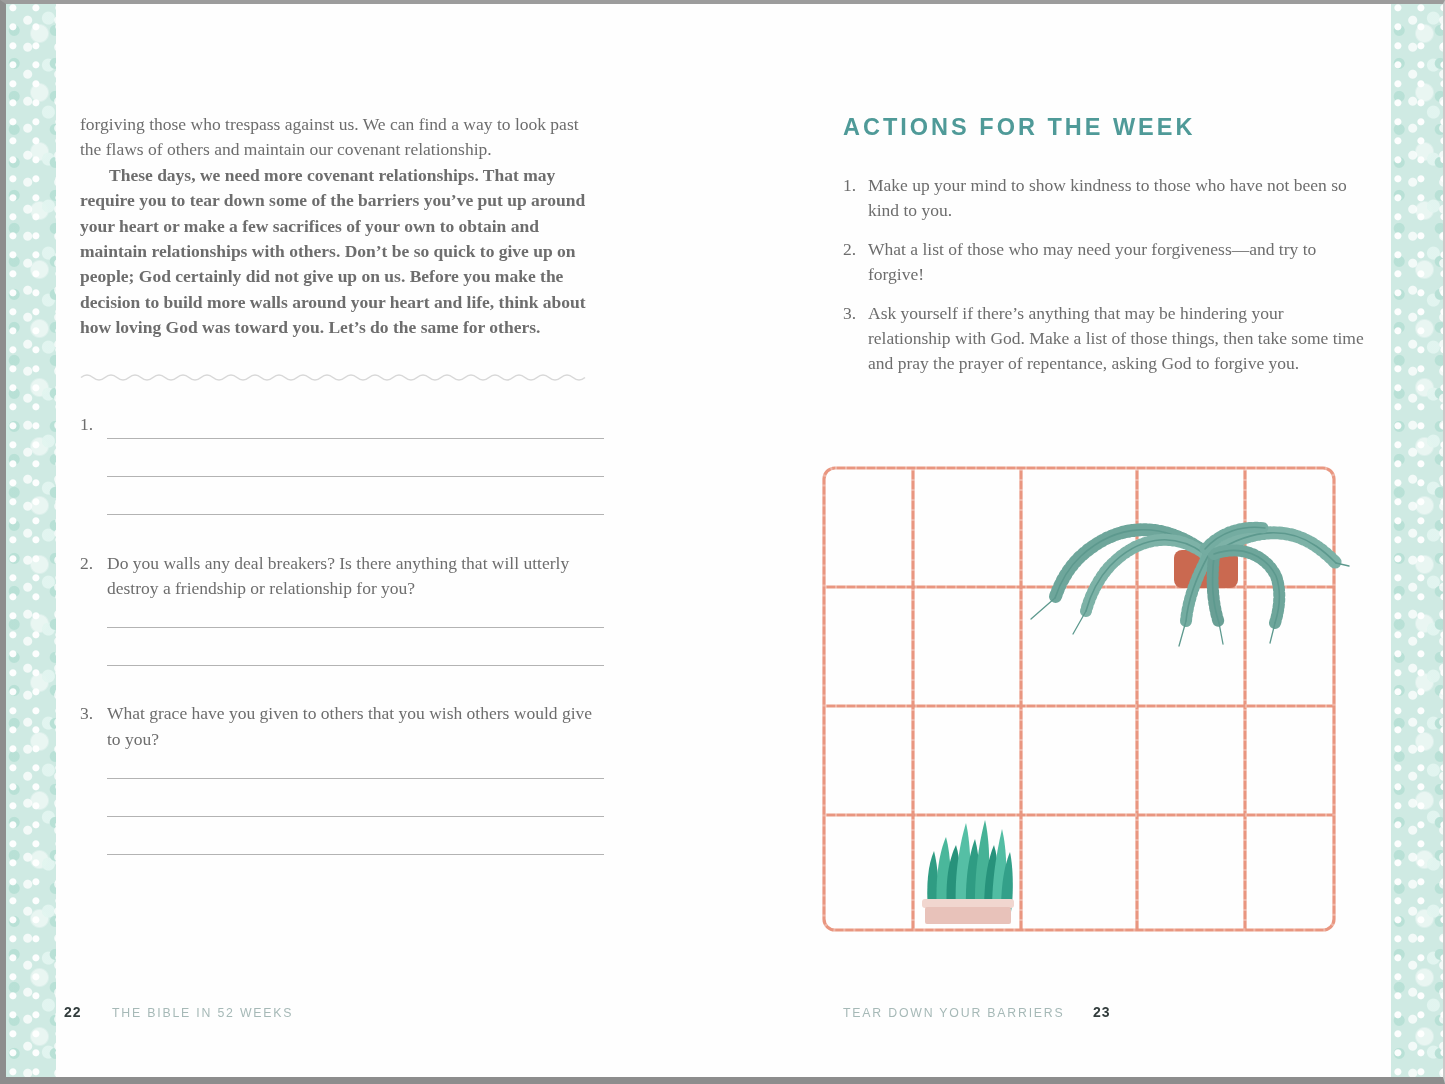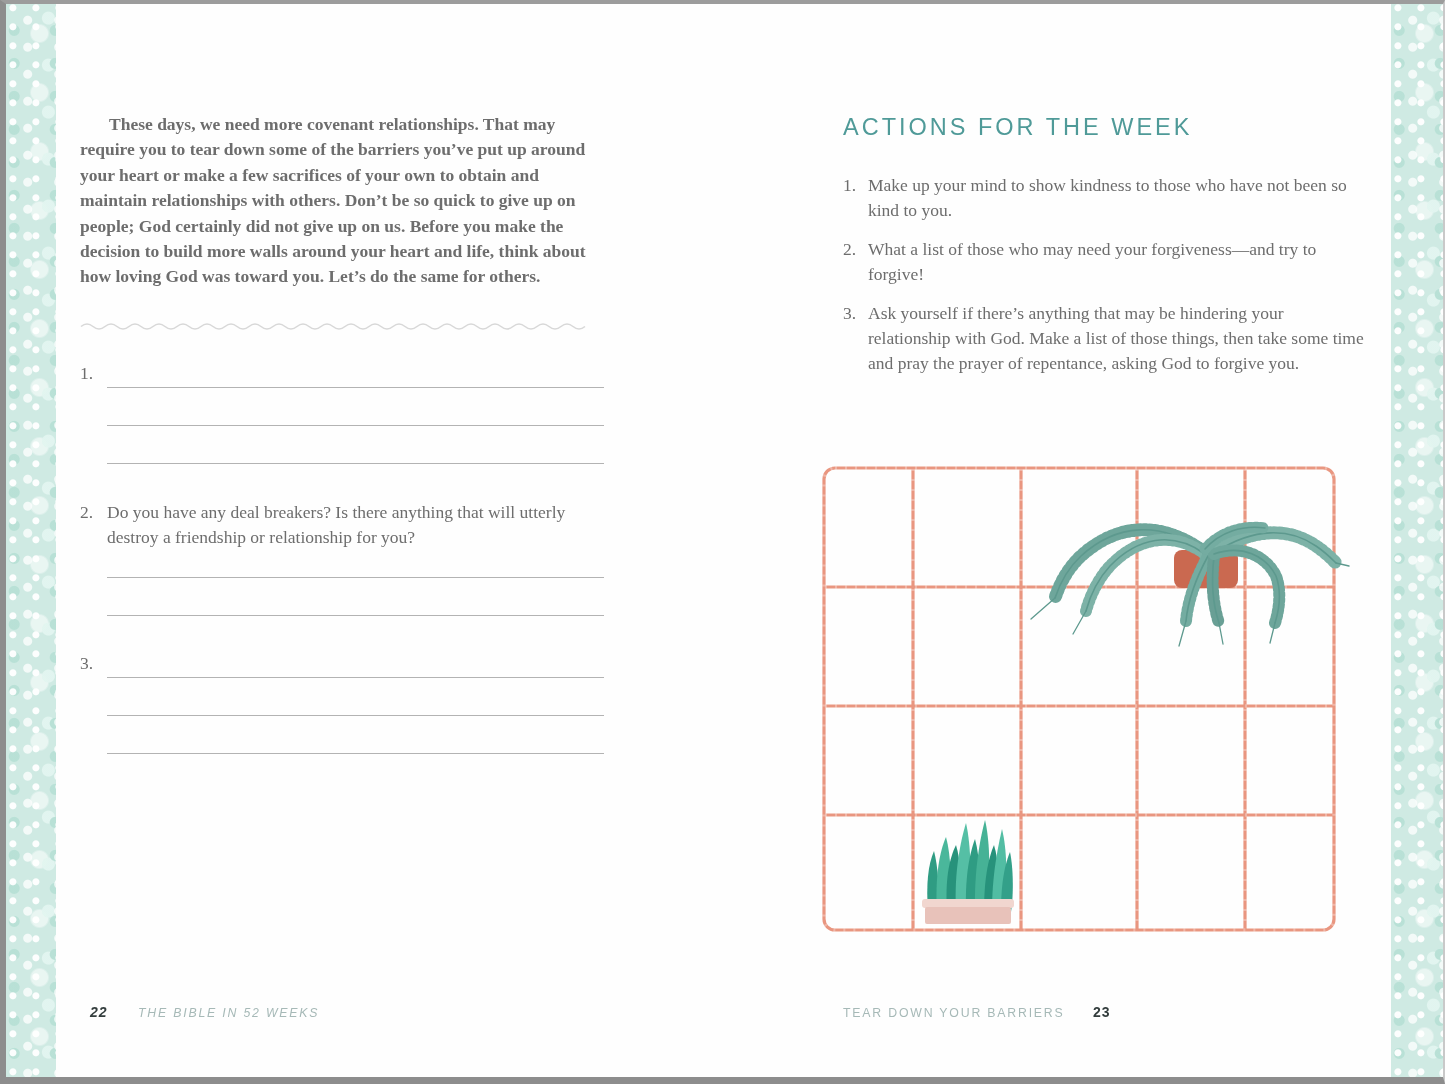--- a/index.html
+++ b/index.html
@@ -31,77 +31,79 @@
   .body{font-size:17.5px;line-height:25.4px;margin:0;color:#6d6d6d;}
   .indent{text-indent:29px;font-weight:bold;}
 
   .wave{display:block;margin:30px 0 0 0;}
 
   .section{
     font-family:"Liberation Sans","DejaVu Sans",sans-serif;
     font-weight:300;font-size:23.5px;line-height:28px;letter-spacing:3px;
     color:#4f9a98;margin:17px 0 0 0;
   }
-  .rightcol .section{margin:3px 0 0 0;}
+  .rightcol .section{margin:3px 0 0 0;font-weight:bold;}
 
   ol.plist{margin:30px 0 0 0;padding:0;list-style:none;}
   .rightcol ol.plist{margin-top:32px;}
   ol.plist li{position:relative;padding-left:27px;font-size:17.5px;line-height:25.4px;}
   .rightcol ol.plist li{padding-left:25px;margin-bottom:13px;}
   .leftcol li.q2{margin-top:36px;}
   .leftcol li.q3{margin-top:35px;}
   .num{position:absolute;left:0;top:0;}
 
   .ans{height:37px;border-bottom:1px solid #b3b3b3;}
   .ans-first{height:26px;border-bottom:1px solid #b3b3b3;}
 
   .footer{
     position:absolute;top:999px;
     font-family:"Liberation Sans","DejaVu Sans",sans-serif;
   }
-  .footer-left{left:84px;font-style:italic;}
+  .footer-left{left:58px;}
   .footer-right{left:837px;width:521px;text-align:left;}
   .pagenum{font-weight:700;font-size:14px;letter-spacing:1px;color:#333d3d;}
   .runtitle{font-size:12.3px;letter-spacing:1.8px;color:#a6b9b7;}
   .footer-left .runtitle{margin-left:26px;}
   .footer-right .pagenum{margin-left:24px;}
 
   .grid-illo{position:absolute;left:816px;top:462px;overflow:visible;}
 </style>
 </head>
 <body>
 
 <div class="sheet">
 
   <div class="band band-left"></div>
   <div class="band band-right"></div>
 
   <div class="col leftcol">
+    <p class="body">forgiving those who trespass against us. We can find a way to look past the flaws of others and maintain our covenant relationship.</p>
     <p class="body indent">These days, we need more covenant relationships. That may require you to tear down some of the barriers you’ve put up around your heart or make a few sacrifices of your own to obtain and maintain relationships with others. Don’t be so quick to give up on people; God certainly did not give up on us. Before you make the decision to build more walls around your heart and life, think about how loving God was toward you. Let’s do the same for others.</p>
 
     <svg class="wave" width="523" height="11" viewBox="0 0 523 11">
       <path d="M1,6.5 q6,-5 12,0 t12,0 t12,0 t12,0 t12,0 t12,0 t12,0 t12,0 t12,0 t12,0 t12,0 t12,0 t12,0 t12,0 t12,0 t12,0 t12,0 t12,0 t12,0 t12,0 t12,0 t12,0 t12,0 t12,0 t12,0 t12,0 t12,0 t12,0 t12,0 t12,0 t12,0 t12,0 t12,0 t12,0 t12,0 t12,0 t12,0 t12,0 t12,0 t12,0 t12,0 t12,0" fill="none" stroke="#d8d8d8" stroke-width="1.6"></path>
     </svg>
 
 
     <ol class="plist">
       <li class="q1">
         <span class="num">1.</span>
         <div class="ans-first"></div>
         <div class="ans"></div>
         <div class="ans"></div>
       </li>
       <li class="q2">
         <span class="num">2.</span>
-        <div>Do you have any deal breakers? Is there anything that will utterly destroy a friendship or relationship for you?</div>
+        <div>Do you walls any deal breakers? Is there anything that will utterly destroy a friendship or relationship for you?</div>
         <div class="ans-first"></div>
         <div class="ans"></div>
       </li>
       <li class="q3">
         <span class="num">3.</span>
+        <div>What grace have you given to others that you wish others would give to you?</div>
         <div class="ans-first"></div>
         <div class="ans"></div>
         <div class="ans"></div>
       </li>
     </ol>
   </div>
 
   <div class="col rightcol">
     <h2 class="section">ACTIONS FOR THE WEEK</h2>
 

